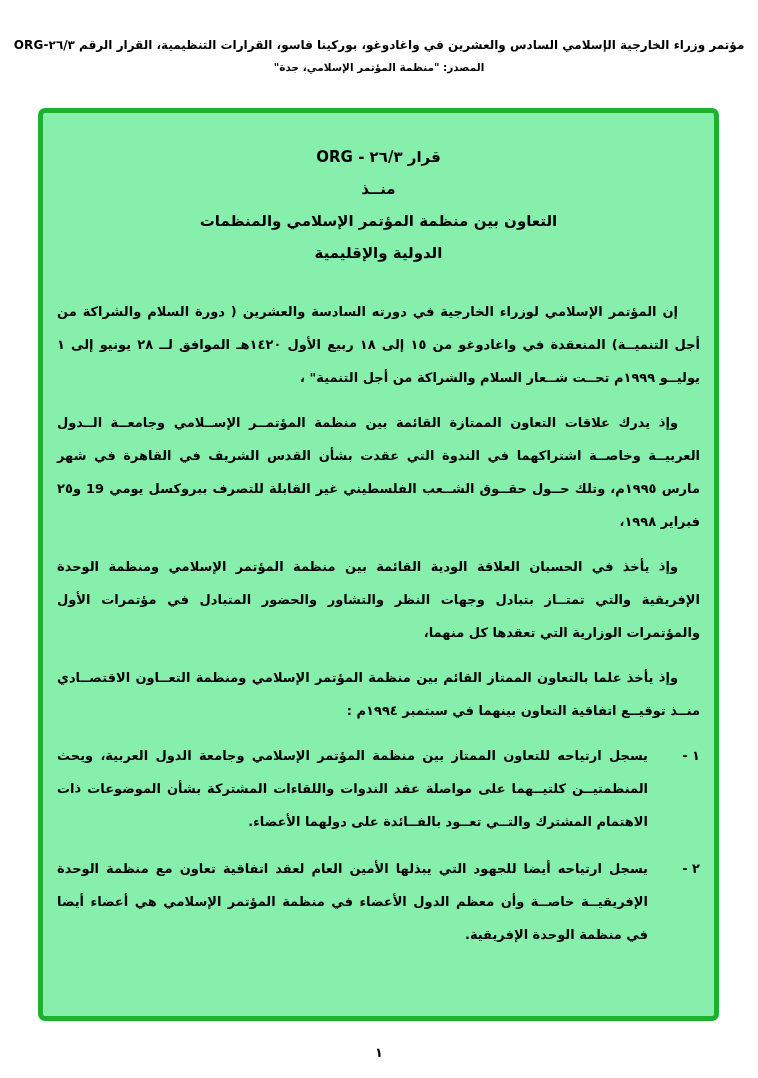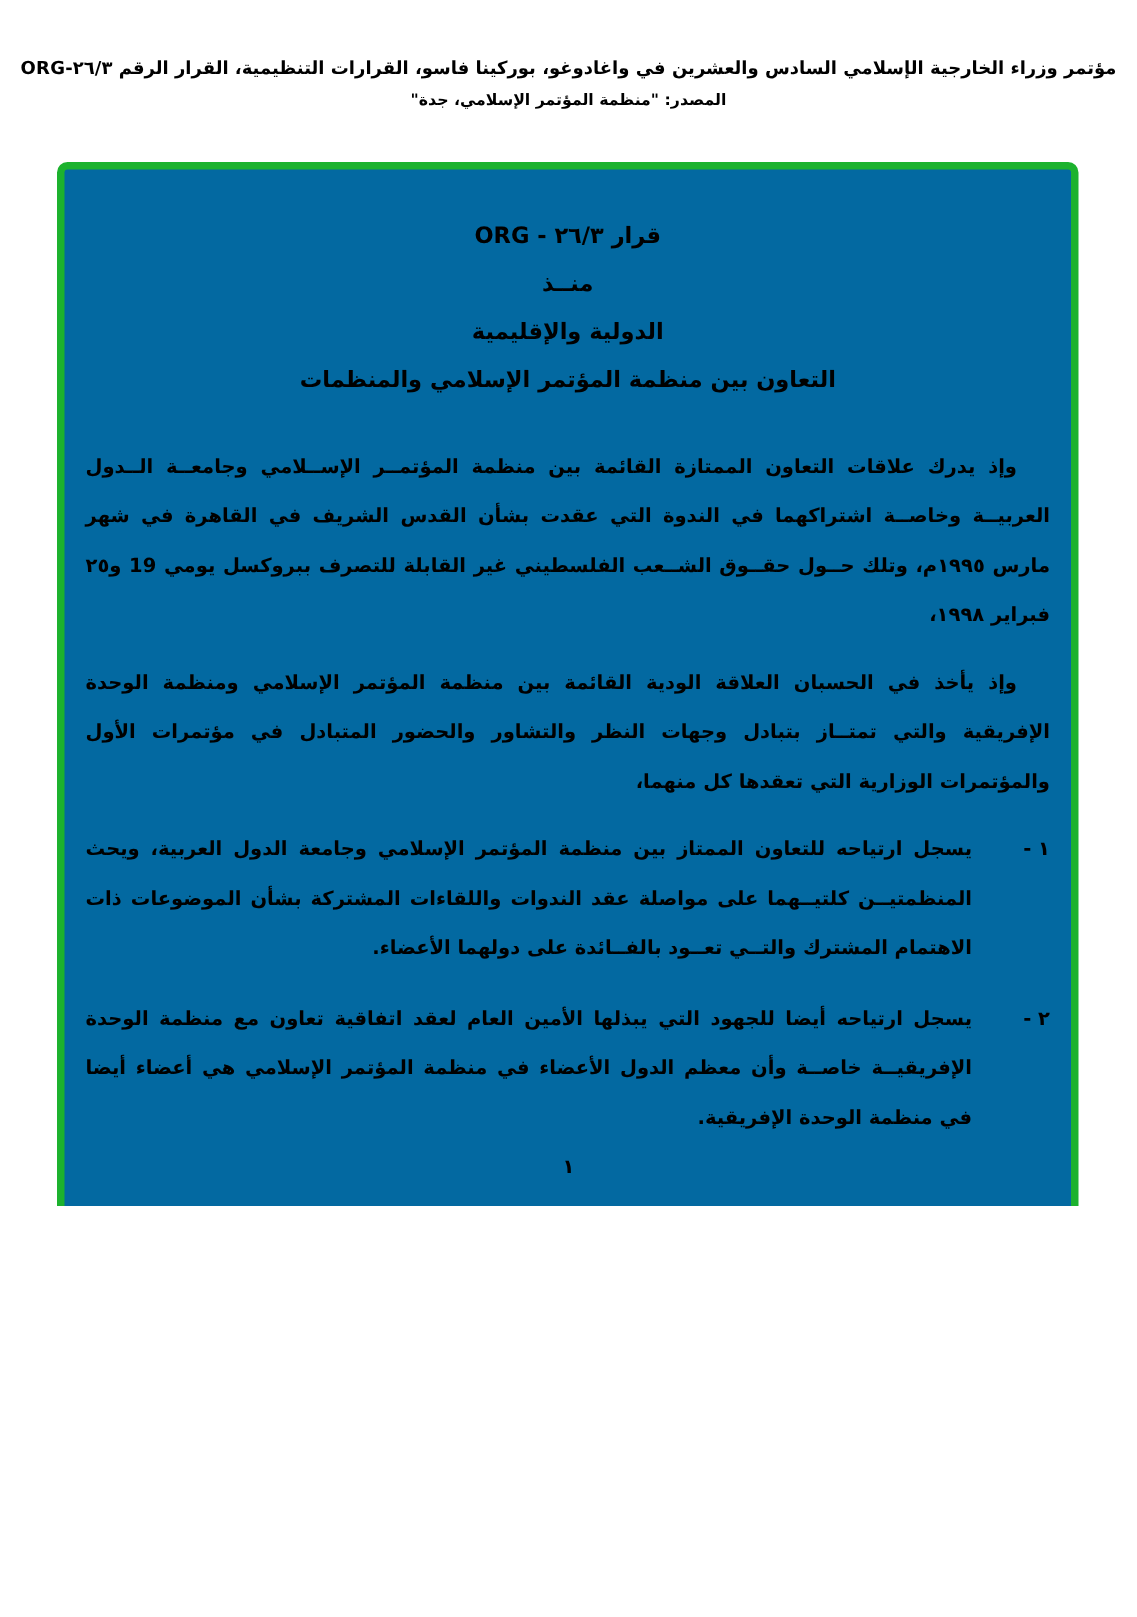--- a/index.html
+++ b/index.html
@@ -1,20 +1,20 @@
 <!DOCTYPE html>
 <html lang="ar" dir="rtl"><head>
 <meta charset="utf-8">
 <style>
   * { margin: 0; padding: 0; box-sizing: border-box; }
   html, body { background: #ffffff; }
   .page {
     position: relative;
     width: 758px;
-    height: 804px;
+    height: 1078px;
     background: #ffffff;
     font-family: "DejaVu Sans", sans-serif;
     color: #000000;
     direction: rtl;
     overflow: hidden;
   }
   .doc-header {
     position: absolute;
     top: 38px;
     left: 0;
@@ -34,21 +34,21 @@
   }
   .green-box {
     position: absolute;
     left: 38px;
     top: 108px;
     width: 681px;
     height: 913px;
     border: 5px solid #1cb22e;
     border-radius: 7px;
     padding: 28px 14px 10px 14px;
-    background: #0369a1;
+    background: #86efac;
   }
   .title-block {
     text-align: center;
     font-weight: bold;
     margin-bottom: 26px;
   }
   .title-block .t-line {
     font-size: 15px;
     line-height: 32px;
   }
@@ -91,27 +91,29 @@
   <div class="doc-header">
     <div class="line1">مؤتمر وزراء الخارجية الإسلامي السادس والعشرين في واغادوغو، بوركينا فاسو، القرارات التنظيمية، القرار الرقم ٢٦/٣-ORG</div>
     <div class="line2">المصدر:  "منظمة المؤتمر الإسلامي، جدة"</div>
   </div>
 
   <div class="green-box">
 
     <div class="title-block">
       <div class="t-line">قرار ٢٦/٣ - ORG</div>
       <div class="t-line">منــذ</div>
+      <div class="t-line">التعاون بين منظمة المؤتمر الإسلامي والمنظمات</div>
       <div class="t-line">الدولية والإقليمية</div>
-      <div class="t-line">التعاون بين منظمة المؤتمر الإسلامي والمنظمات</div>
     </div>
 
     <div class="body-text">
+      <p class="para">إن المؤتمر الإسلامي لوزراء الخارجية في دورته السادسة والعشرين ( دورة السلام والشراكة من أجل التنميــة) المنعقدة في واغادوغو من ١٥ إلى ١٨ ربيع الأول ١٤٢٠هـ الموافق لــ ٢٨ يونيو إلى ١ يوليــو ١٩٩٩م تحــت شــعار السلام والشراكة من أجل التنمية" ،</p>
       <p class="para">وإذ يدرك علاقات التعاون الممتازة القائمة بين منظمة المؤتمــر الإســلامي وجامعــة الــدول العربيــة وخاصــة اشتراكهما في الندوة التي عقدت بشأن القدس الشريف في القاهرة في شهر مارس ١٩٩٥م، وتلك حــول حقــوق الشــعب الفلسطيني غير القابلة للتصرف ببروكسل يومي 19 و٢٥ فبراير ١٩٩٨،</p>
       <p class="para">وإذ يأخذ في الحسبان العلاقة الودية القائمة بين منظمة المؤتمر الإسلامي ومنظمة الوحدة الإفريقية والتي تمتــاز بتبادل وجهات النظر والتشاور والحضور المتبادل في مؤتمرات الأول والمؤتمرات الوزارية التي تعقدها كل منهما،</p>
+      <p class="para">وإذ يأخذ علما بالتعاون الممتاز القائم بين منظمة المؤتمر الإسلامي ومنظمة التعــاون الاقتصــادي منــذ توقيــع اتفاقية التعاون بينهما في سبتمبر ١٩٩٤م :</p>
 
       <div class="items">
         <div class="item">
           <span class="num">١ -</span>
           <span class="txt">يسجل ارتياحه  للتعاون الممتاز بين منظمة المؤتمر الإسلامي وجامعة الدول العربية، ويحث المنظمتيــن كلتيــهما على مواصلة عقد الندوات واللقاءات المشتركة بشأن الموضوعات ذات الاهتمام المشترك والتــي تعــود بالفــائدة على دولهما الأعضاء.</span>
         </div>
         <div class="item">
           <span class="num">٢ -</span>
           <span class="txt">يسجل ارتياحه أيضا للجهود التي يبذلها الأمين العام لعقد اتفاقية تعاون مع منظمة الوحدة الإفريقيــة خاصــة وأن معظم الدول الأعضاء في منظمة المؤتمر الإسلامي هي أعضاء أيضا في منظمة الوحدة الإفريقية.</span>
         </div>

